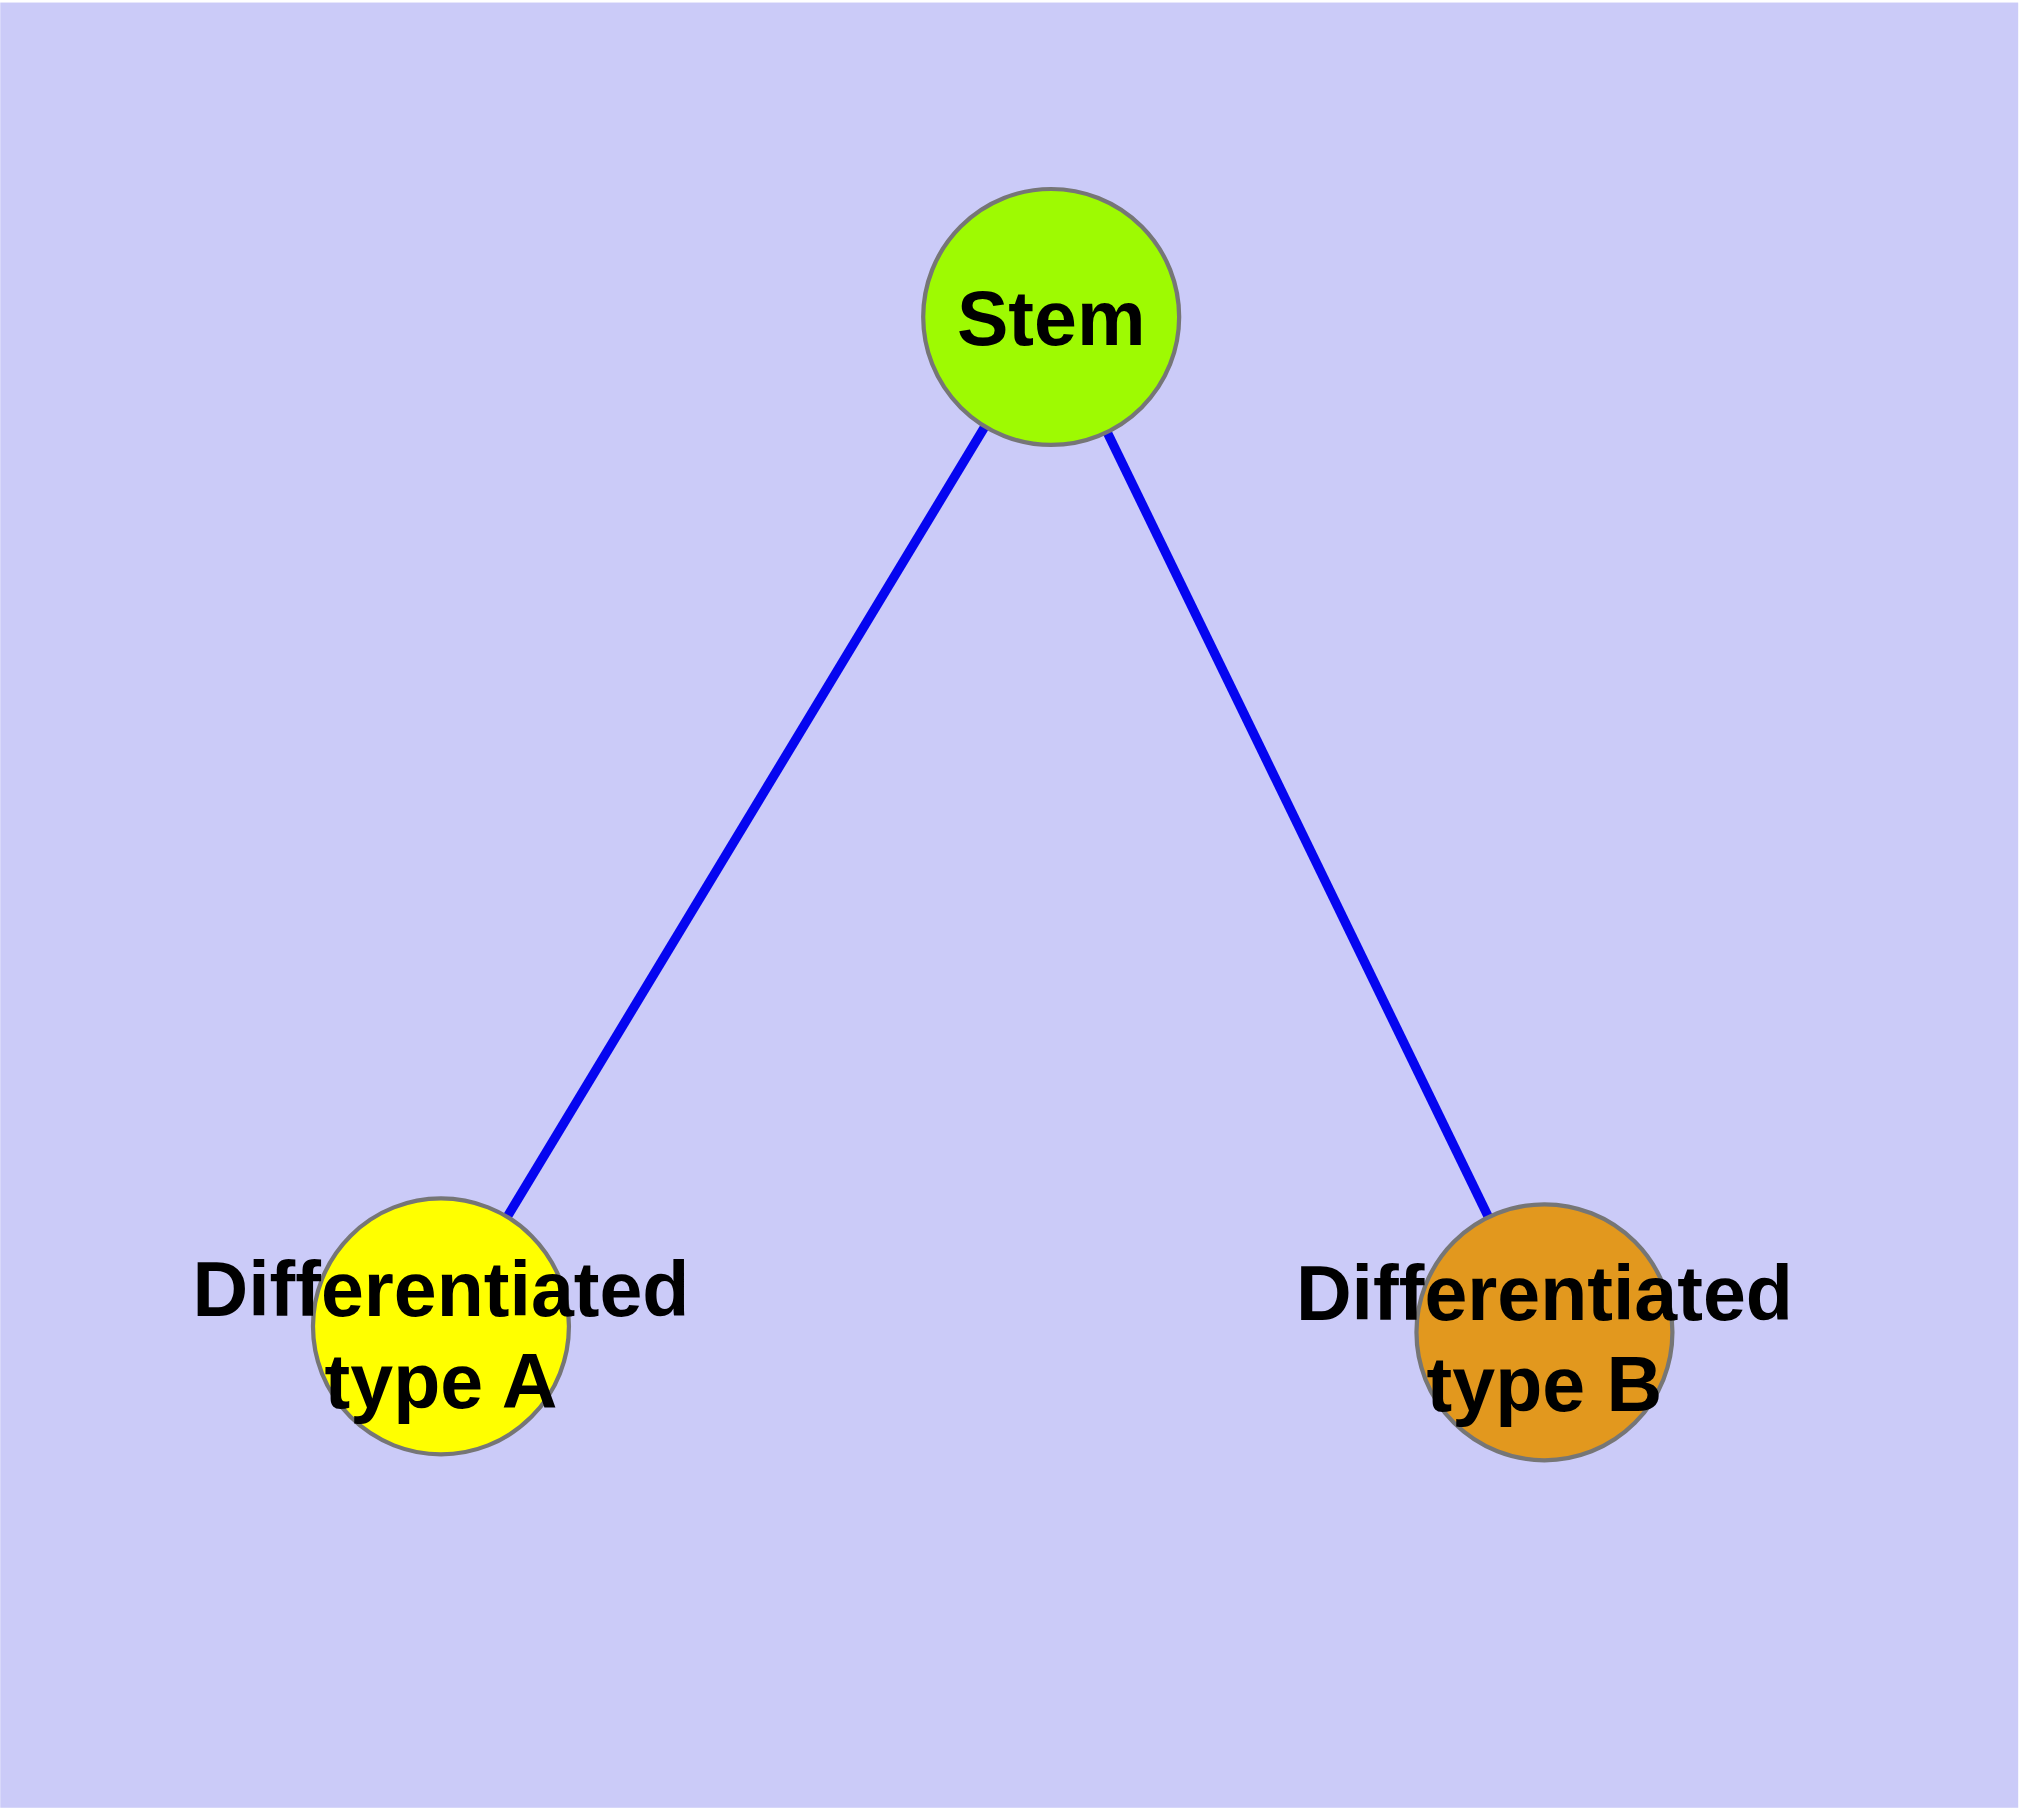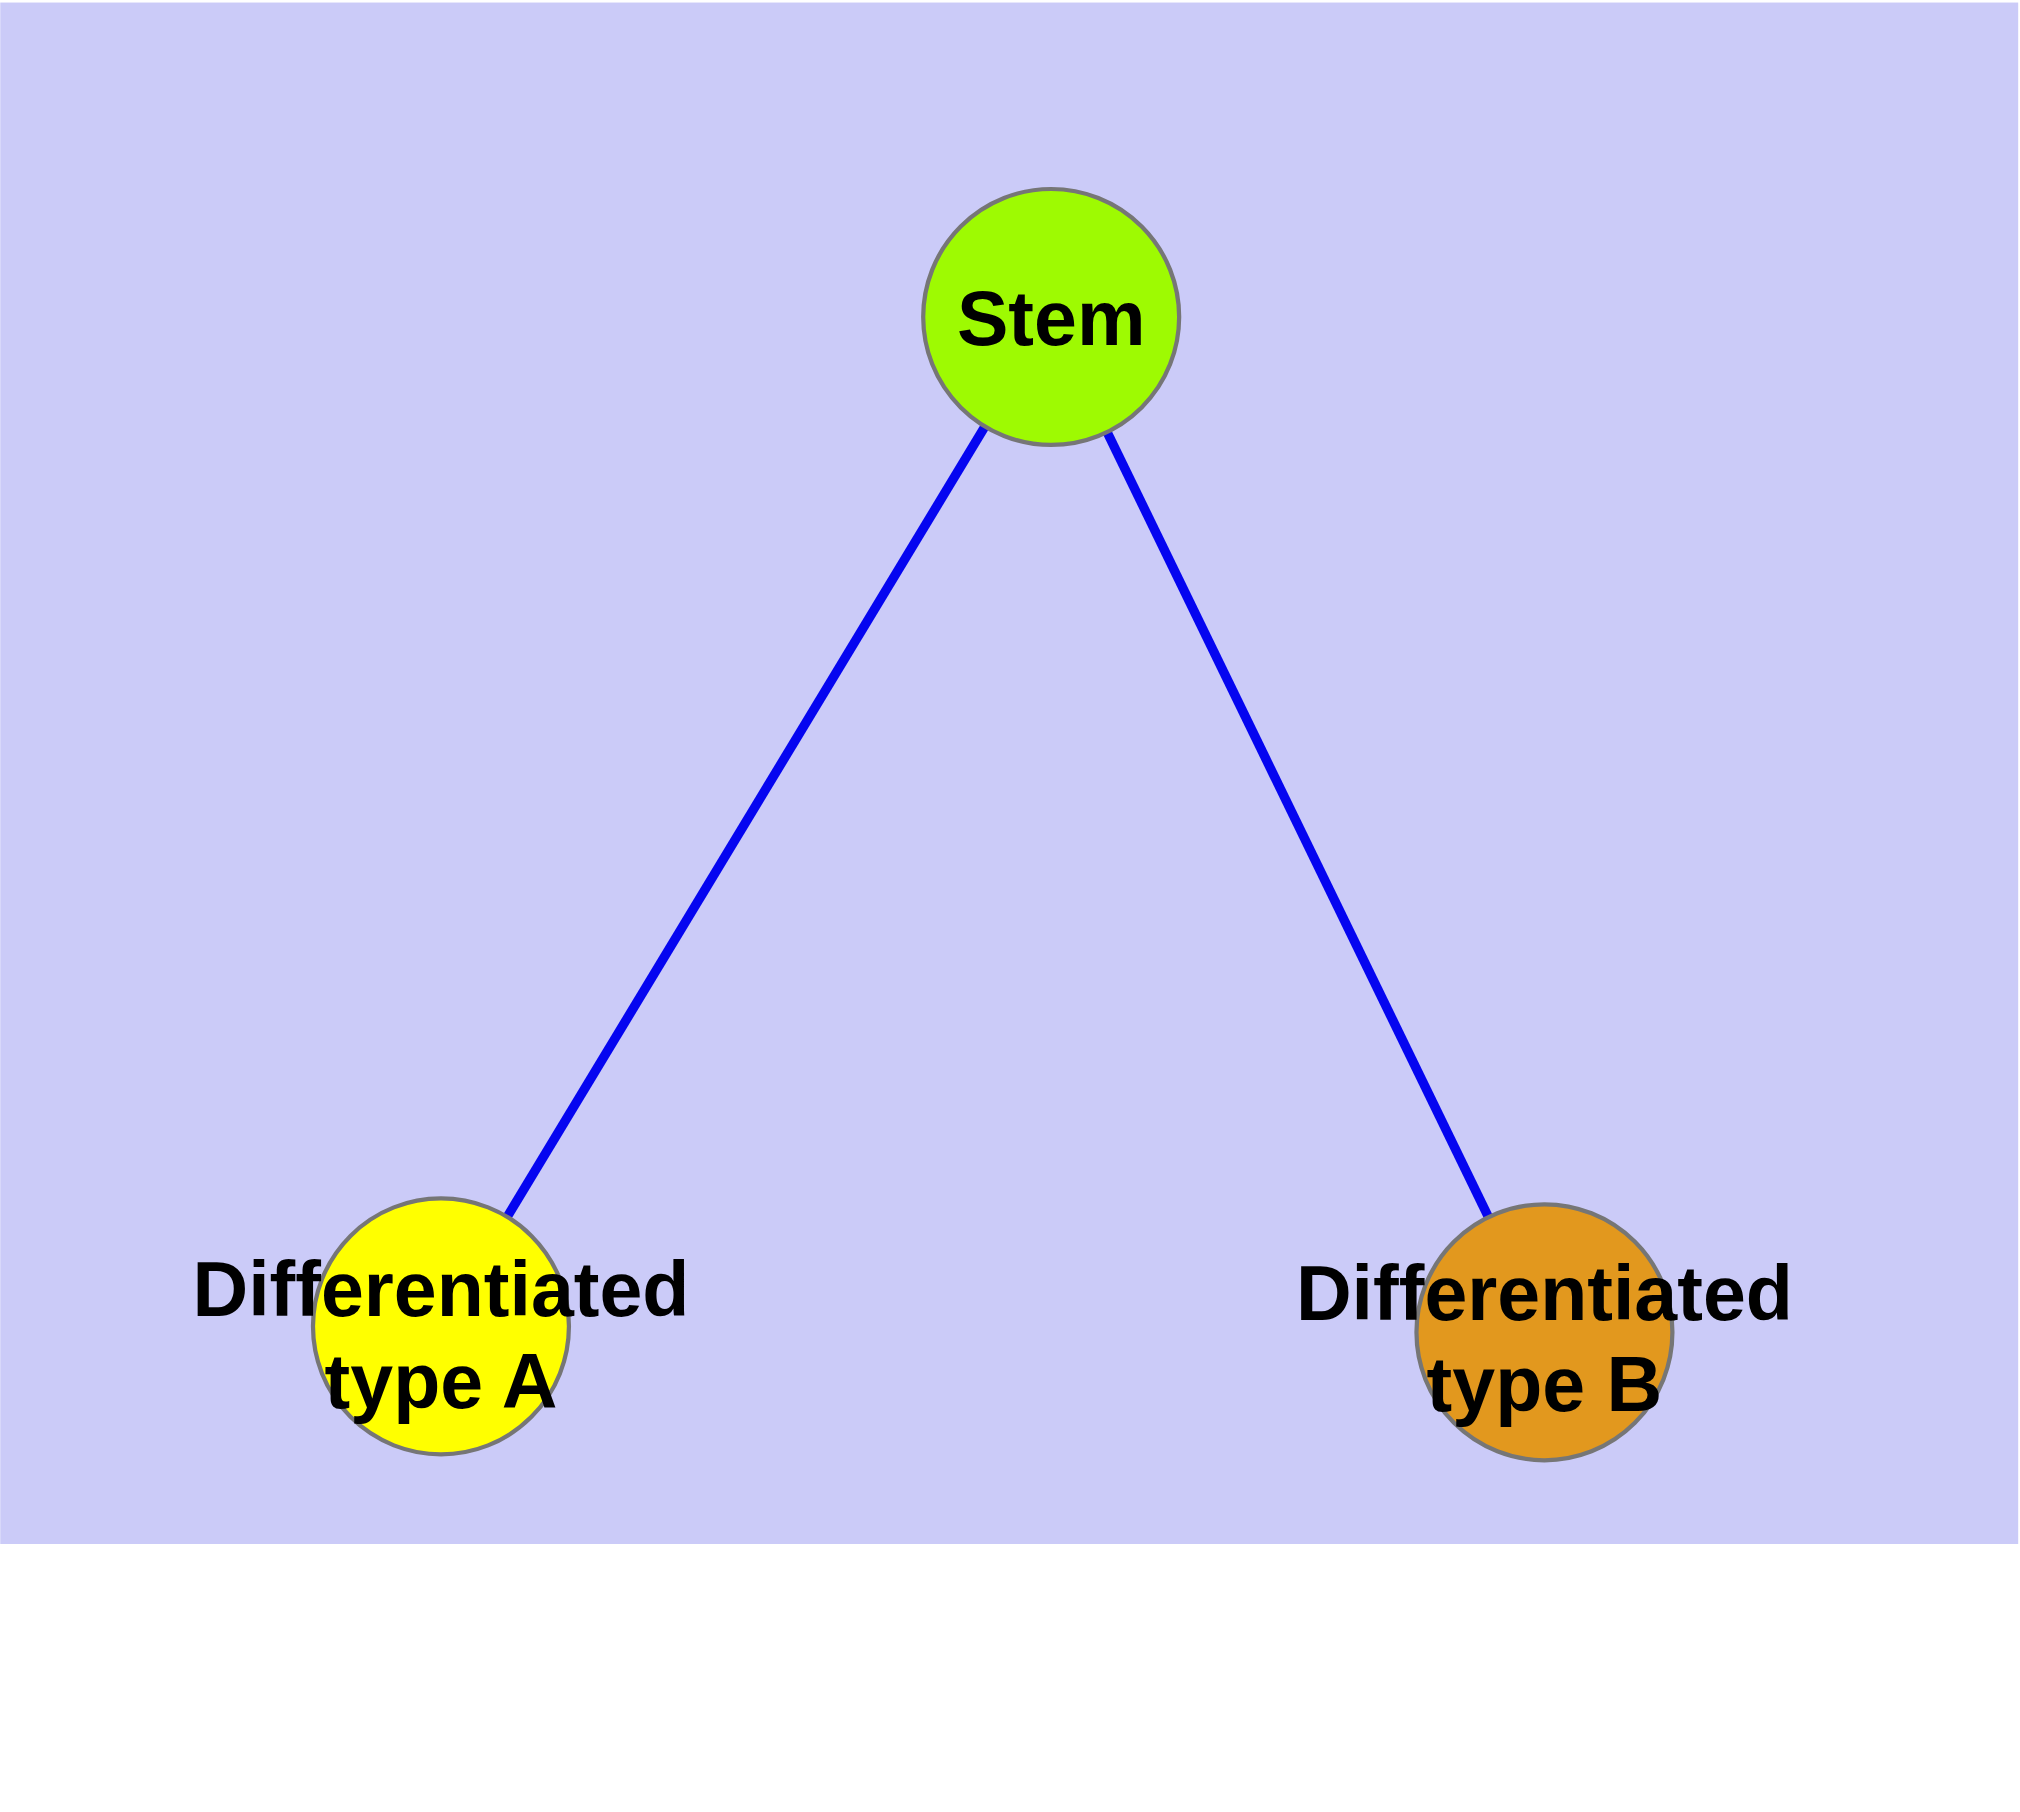--- a/index.html
+++ b/index.html
@@ -2,21 +2,21 @@
 <html style="font-size:13.6px"><head>
 <meta charset="utf-8">
 <style>
   html, body {
     margin: 0;
     padding: 0;
     background: #ffffff;
   }
   .stage {
     width: 2021px;
-    height: 1544px;
+    height: 1812px;
     position: relative;
   }
   svg { display: block; }
   text.node-label {
     font-family: "Liberation Sans", "DejaVu Sans", sans-serif;
     font-weight: bold;
     font-size: 91px;
     text-anchor: middle;
     fill: #000000;
   }

